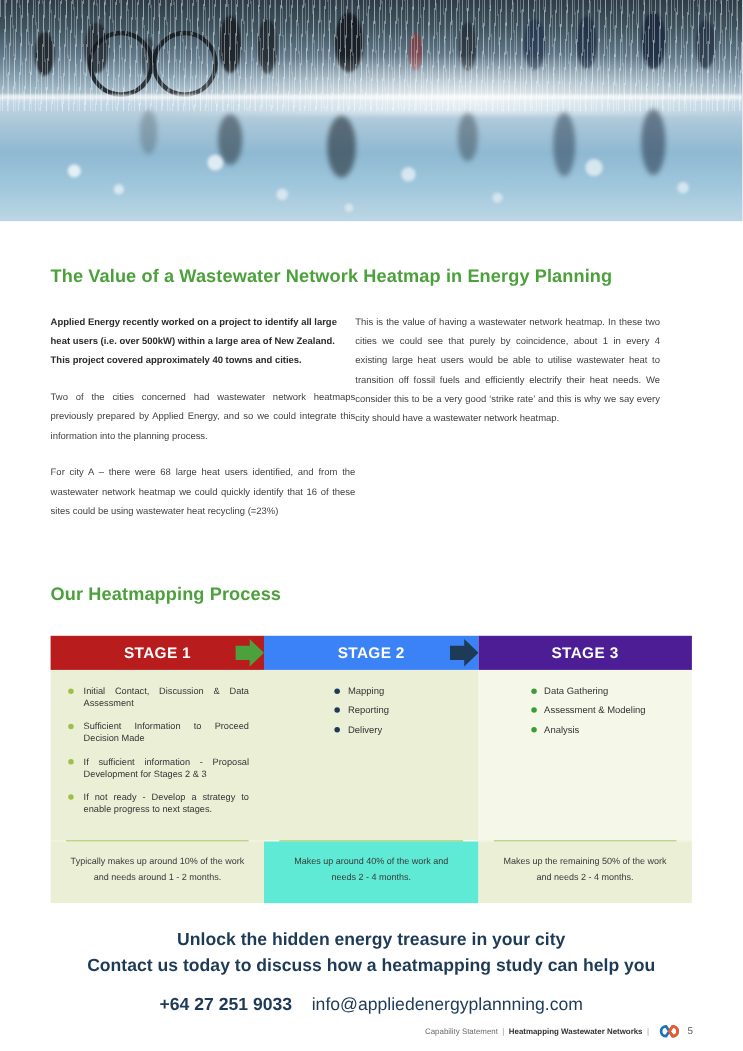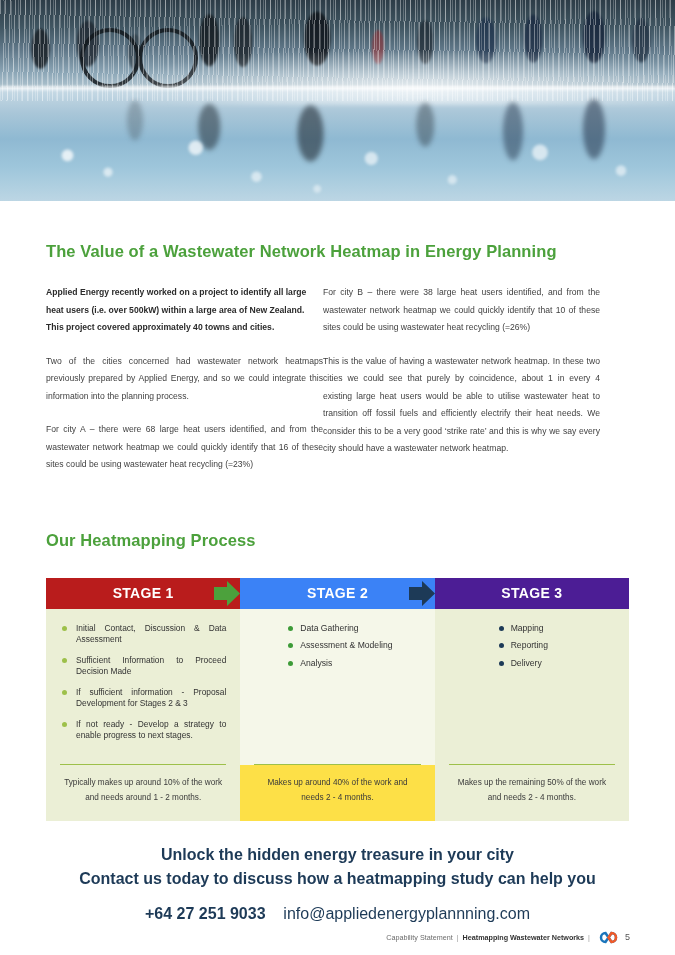--- a/index.html
+++ b/index.html
@@ -232,21 +232,21 @@
   .note-cell {
     flex: 1;
     padding: 10px 18px 16px 18px;
     box-sizing: border-box;
     text-align: center;
     font-size: 8.2px;
     line-height: 15px;
     color: #3a3a3a;
   }
   .note-cell.tint-a { background: #EBEFD6; }
-  .note-cell.tint-b { background: #fde047; }
+  .note-cell.tint-b { background: #5eead4; }
 
   
   .cta {
     margin-top: 22px;
     text-align: center;
     color: #1D3A57;
   }
   .cta .l1 {
     font-size: 16px;
     font-weight: bold;
@@ -306,21 +306,20 @@
 
   <h2 class="section-title">The Value of a Wastewater Network Heatmap in Energy Planning</h2>
 
   <div class="cols">
     <div class="col">
       <p class="lead">Applied Energy recently worked on a project to identify all large heat users (i.e. over 500kW) within a large area of New Zealand. This project covered approximately 40 towns and cities.</p>
       <p>Two of the cities concerned had wastewater network heatmaps previously prepared by Applied Energy, and so we could integrate this information into the planning process.</p>
       <p>For city A – there were 68 large heat users identified, and from the wastewater network heatmap we could quickly identify that 16 of these sites could be using wastewater heat recycling (=23%)</p>
     </div>
     <div class="col">
-      <p>For city B – there were 38 large heat users identified, and from the wastewater network heatmap we could quickly identify that 10 of these sites could be using wastewater heat recycling (=26%)</p>
       <p>This is the value of having a wastewater network heatmap. In these two cities we could see that purely by coincidence, about 1 in every 4 existing large heat users would be able to utilise wastewater heat to transition off fossil fuels and efficiently electrify their heat needs. We consider this to be a very good ‘strike rate’ and this is why we say every city should have a wastewater network heatmap.</p>
     </div>
   </div>
 
   <h2 class="section-title">Our Heatmapping Process</h2>
 
   <div class="process">
 
     <div class="stage-bar">
       <div class="stage-head s1">
@@ -342,32 +341,32 @@
 
     <div class="stage-body">
       <div class="stage-col c1 tint-a">
         <ul class="bullets g1">
           <li>Initial Contact, Discussion &amp; Data Assessment</li>
           <li>Sufficient Information to Proceed Decision Made</li>
           <li>If sufficient information - Proposal Development for Stages 2 &amp; 3</li>
           <li>If not ready - Develop a strategy to enable progress to next stages.</li>
         </ul>
       </div>
+      <div class="stage-col c3 tint-a">
+        <ul class="bullets g3">
+          <li>Mapping</li>
+          <li>Reporting</li>
+          <li>Delivery</li>
+        </ul>
+      </div>
       <div class="stage-col c2 tint-b">
         <ul class="bullets g2">
           <li>Data Gathering</li>
           <li>Assessment &amp; Modeling</li>
           <li>Analysis</li>
-        </ul>
-      </div>
-      <div class="stage-col c3 tint-a">
-        <ul class="bullets g3">
-          <li>Mapping</li>
-          <li>Reporting</li>
-          <li>Delivery</li>
         </ul>
       </div>
     </div>
 
     <div class="divider-row">
       <div class="divider-cell tint-a">
           <div class="line"></div>
         </div>
       <div class="divider-cell tint-b">
           <div class="line"></div>

